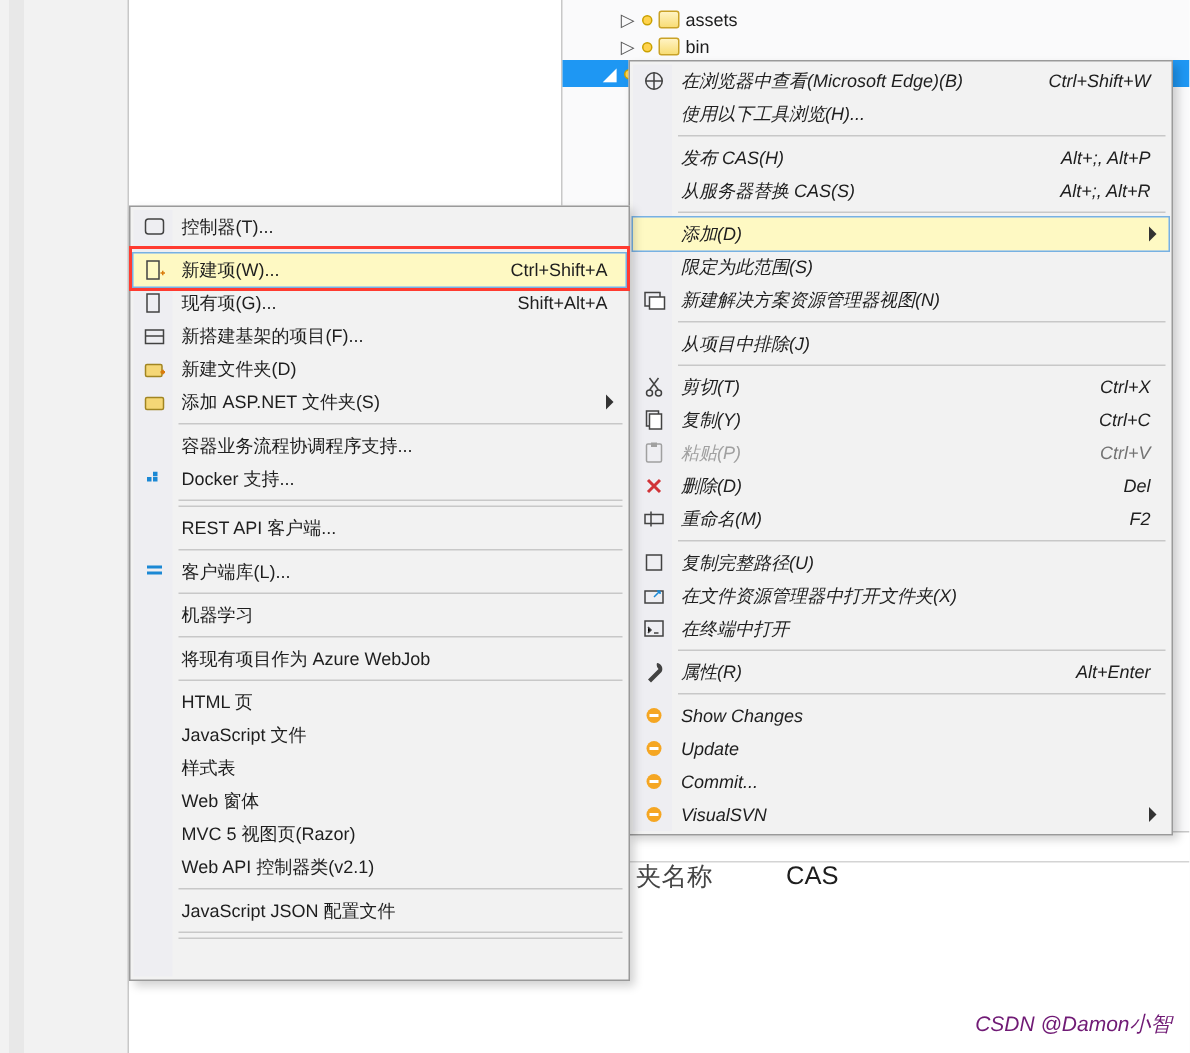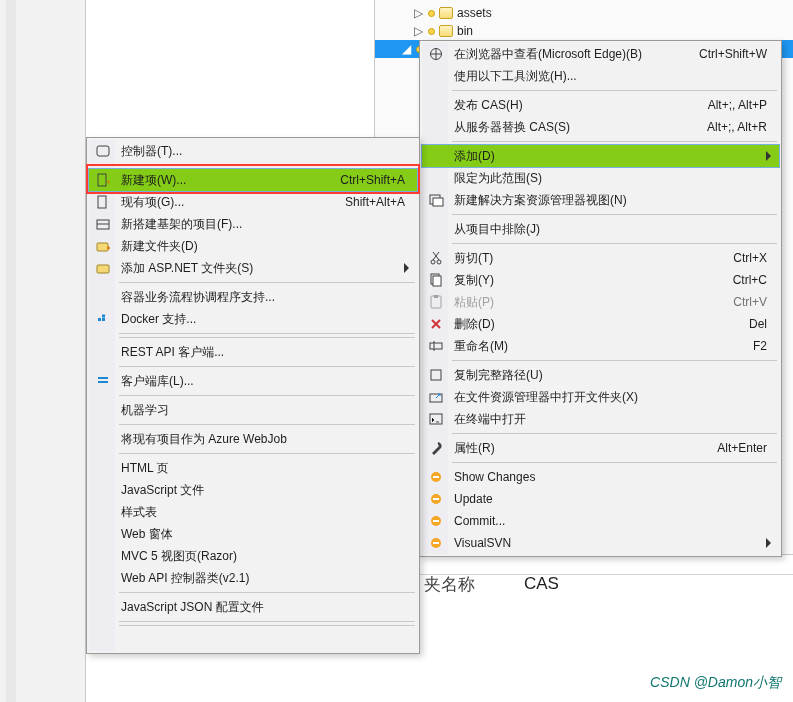--- a/index.html
+++ b/index.html
@@ -78,21 +78,21 @@
   }
   .mi {
     position:relative;
     display:flex; align-items:center;
     height:22px;
     padding:0 30px 0 32px;
     white-space:nowrap;
     color:#1e1e1e;
   }
   .mi.sel {
-    background:#84cc16;
+    background:#fef9c3;
     outline:1px solid #77b1e2;
   }
   .mi .sc { position:absolute; right:12px; color:#1e1e1e; }
   .mi.dis { color:#a0a0a0; }
   .mi.dis .sc{color:#737373;}
   .mi .arrow {
     position:absolute; right:8px; top:50%; margin-top:-5px;
     width:0;height:0;border-top:5px solid transparent;border-bottom:5px solid transparent;border-left:5px solid #333;
   }
   .sep {
@@ -108,21 +108,21 @@
   .highlight-box {
     position:absolute;
     left:86px; top:164px;
     width:334px; height:30px;
     border:2px solid #ff3b30;
     z-index:60;
     pointer-events:none;
   }
   .watermark {
     position:absolute; right:12px; bottom:10px;
-    color:#0f766e; font-size:14px; font-style:italic;
+    color:#701a75; font-size:14px; font-style:italic;
     z-index:100;
   }
   svg { display:block; }
 </style>
 </head>
 <body>
 
 <div class="gutter" data-interactable="false"></div>
 
 <div class="right-bg" data-interactable="false">
@@ -151,21 +151,21 @@
 <div class="prop" data-interactable="false">
   <div class="prop-head" data-interactable="false">
     <span data-interactable="true">▾</span>
   </div>
   <div class="prop-row" data-interactable="true">
     <span class="k" data-interactable="false">夹名称</span>
     <span class="v" data-interactable="false">CAS</span>
   </div>
 </div>
 
-<div class="menu" id="rightMenu" data-interactable="false" style="left:419px; top:40px; width:363px;">
+<div class="menu" id="rightMenu" data-interactable="false" style="left:419px; top:40px; width:363px;font-style:italic;">
   <div class="iconcol"></div>
 <div class="mi" data-interactable="true">
       <span class="ico" data-interactable="false">
         <svg width="16" height="16">
           <circle cx="8" cy="8" r="5.5" fill="none" stroke="#424242"></circle>
           <path d="M2.5 8 h11 M8 2.5 v11" stroke="#424242"></path>
         </svg>
       </span>
       <span data-interactable="false">在浏览器中查看(Microsoft Edge)(B)</span>
       <span class="sc" data-interactable="false">Ctrl+Shift+W</span>

